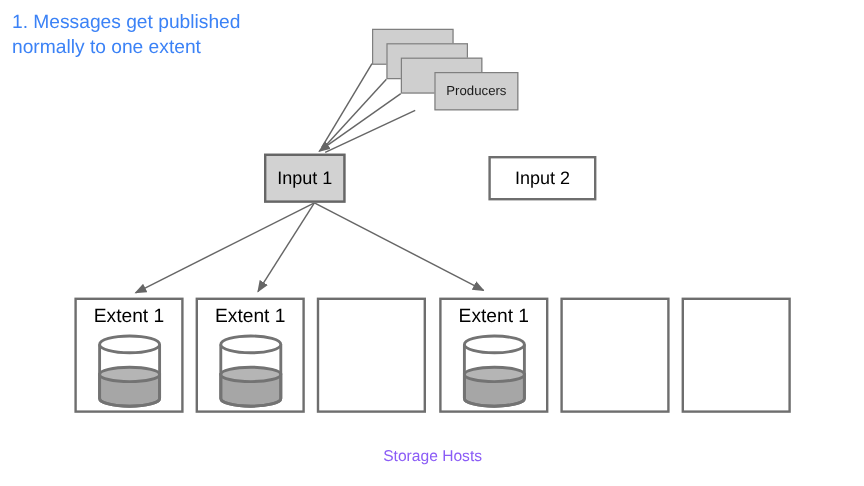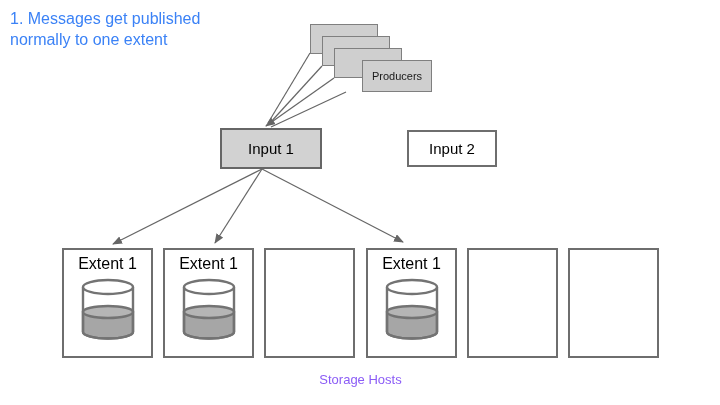--- a/index.html
+++ b/index.html
@@ -47,33 +47,33 @@
     font-size: 11px; font-weight: normal; color: #1a1a1a; margin-left: 16px;
   }
 
   
   .input-box {
     position: absolute;
     display: flex; align-items: center; justify-content: center;
     font-size: 15px; color: #000000;
   }
   .input1 {
-    left: 220px; top: 128px; width: 102px; height: 41px;
+    left: 220px; top: 128px; width: 68px; height: 41px;
     background: #d2d2d2; border: 2px solid #666666;
   }
   .input2 {
     left: 407px; top: 130px; width: 90px; height: 37px;
     background: #ffffff; border: 2px solid #6e6e6e;
   }
 
   
   .host {
     position: absolute;
     top: 248px;
-    width: 91px; height: 110px;
+    width: 91px; height: 96px;
     background: #ffffff;
     border: 2px solid #6e6e6e;
     display: flex; flex-direction: column; align-items: center;
   }
   .host.h0 { left: 62px; }
   .host.h1 { left: 163px; }
   .host.h2 { left: 264px; }
   .host.h3 { left: 366px; }
   .host.h4 { left: 467px; }
   .host.h5 { left: 568px; }

